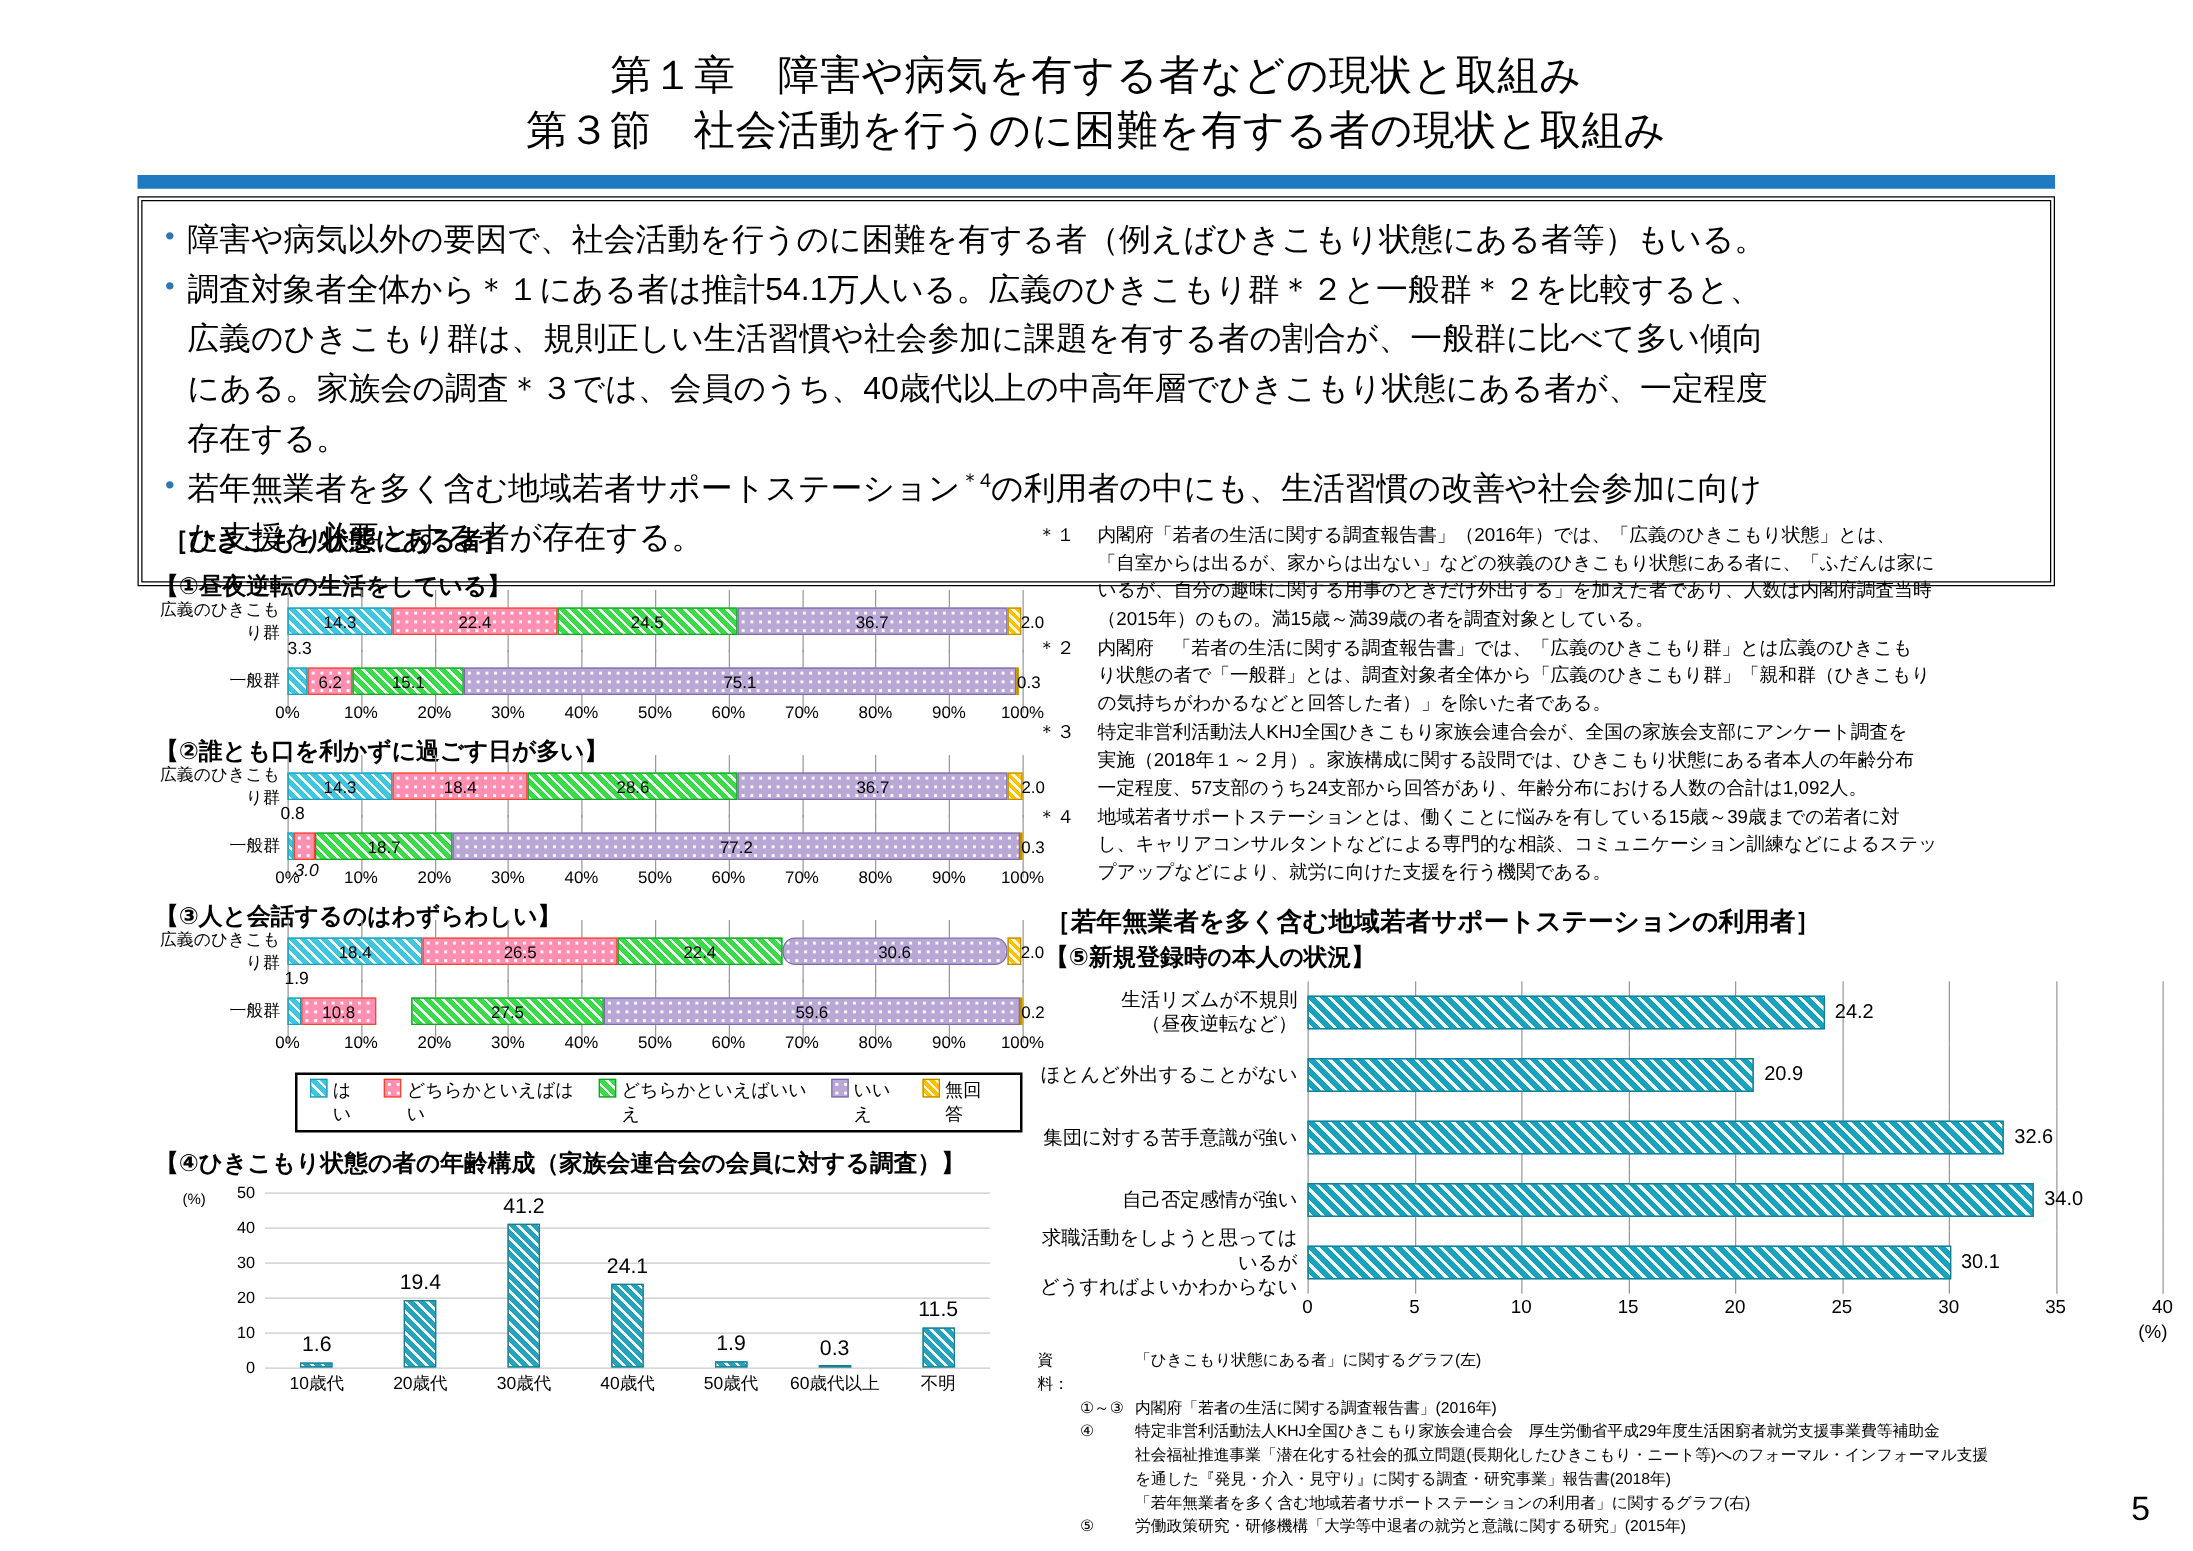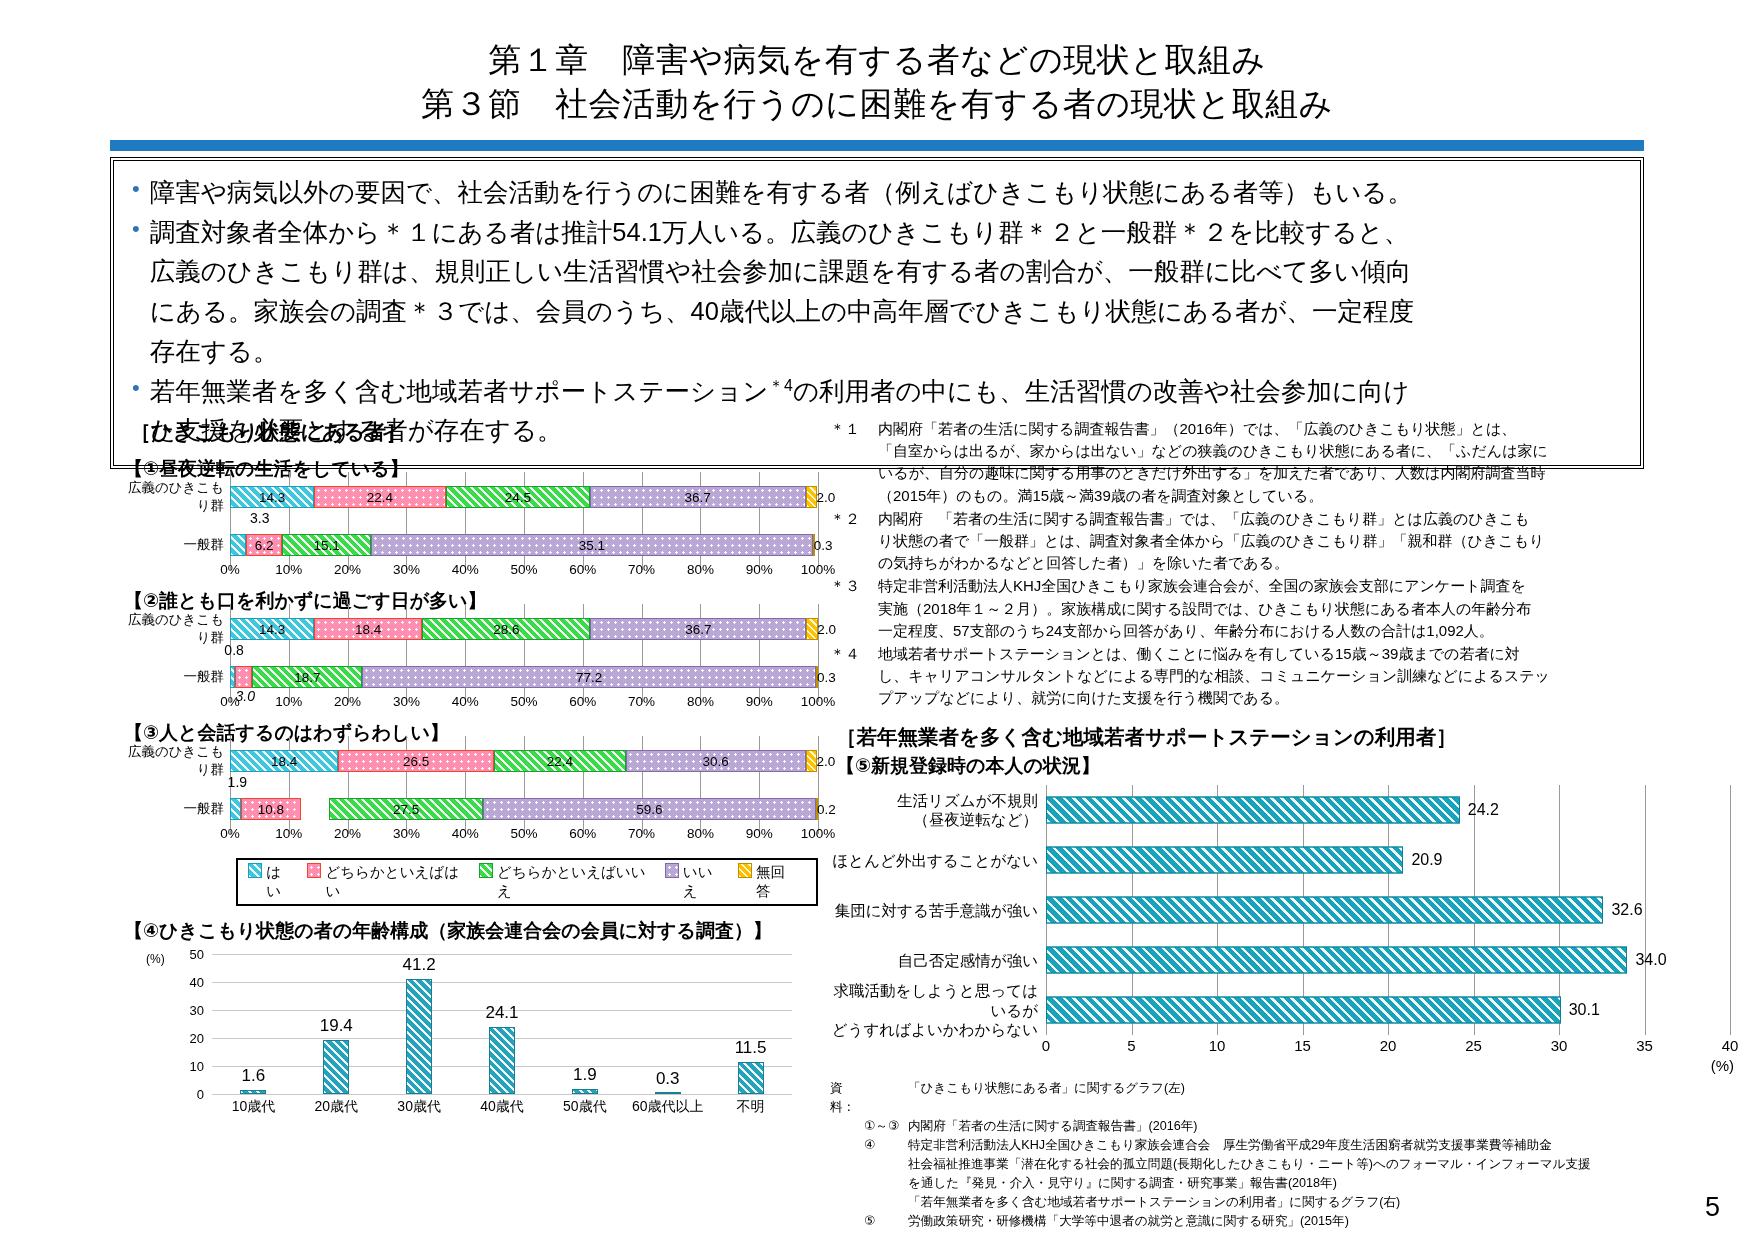--- a/index.html
+++ b/index.html
@@ -200,26 +200,26 @@
                 <div class="gl" style="left: 60%;"></div>
                 <div class="gl" style="left: 70%;"></div>
                 <div class="gl" style="left: 80%;"></div>
                 <div class="gl" style="left: 90%;"></div>
                 <div class="gl" style="left: 100%;"></div>
               </div>
               <div class="bars">
                 <div class="seg s-hai" style="width: 2.7%;"></div>
                 <div class="seg s-dhai" style="width: 6.2%;">6.2</div>
                 <div class="seg s-diie" style="width: 15.1%;">15.1</div>
-                <div class="seg s-iie" style="width: 75.1%;">35.1</div>
+                <div class="seg s-iie" style="width: 75.1%;">75.1</div>
                 <div class="seg s-mu" style="width: 0.3%;">
                   <span class="outlab">0.3</span>
                 </div>
               </div>
-              <div class="callout" style="left: calc(1.35% - 8px); top: -22px; margin-left: 20px;">3.3</div>
+              <div class="callout" style="left: calc(1.35% - 8px); top: -22px;">3.3</div>
             </div>
           </div>
           <div class="xaxis">
             <div class="sp"></div>
             <div class="xnums">
               <div class="xn" style="left: 0%;">0%</div>
               <div class="xn" style="left: 10%;">10%</div>
               <div class="xn" style="left: 20%;">20%</div>
               <div class="xn" style="left: 30%;">30%</div>
               <div class="xn" style="left: 40%;">40%</div>
@@ -322,21 +322,21 @@
                 <div class="gl" style="left: 60%;"></div>
                 <div class="gl" style="left: 70%;"></div>
                 <div class="gl" style="left: 80%;"></div>
                 <div class="gl" style="left: 90%;"></div>
                 <div class="gl" style="left: 100%;"></div>
               </div>
               <div class="bars">
                 <div class="seg s-hai" style="width: 18.4%;">18.4</div>
                 <div class="seg s-dhai" style="width: 26.5%;">26.5</div>
                 <div class="seg s-diie" style="width: 22.4%;">22.4</div>
-                <div class="seg s-iie" style="width: 30.6%;">30.6</div>
+                <div class="seg s-iie" style="width: 30.6%; border-radius: 10px;">30.6</div>
                 <div class="seg s-mu" style="width: 2%;">
                   <span class="outlab">2.0</span>
                 </div>
               </div>
             </div>
           </div>
           <div class="sbrow r2">
             <div class="sblabel">一般群</div>
             <div class="plot">
               <div class="grid">

